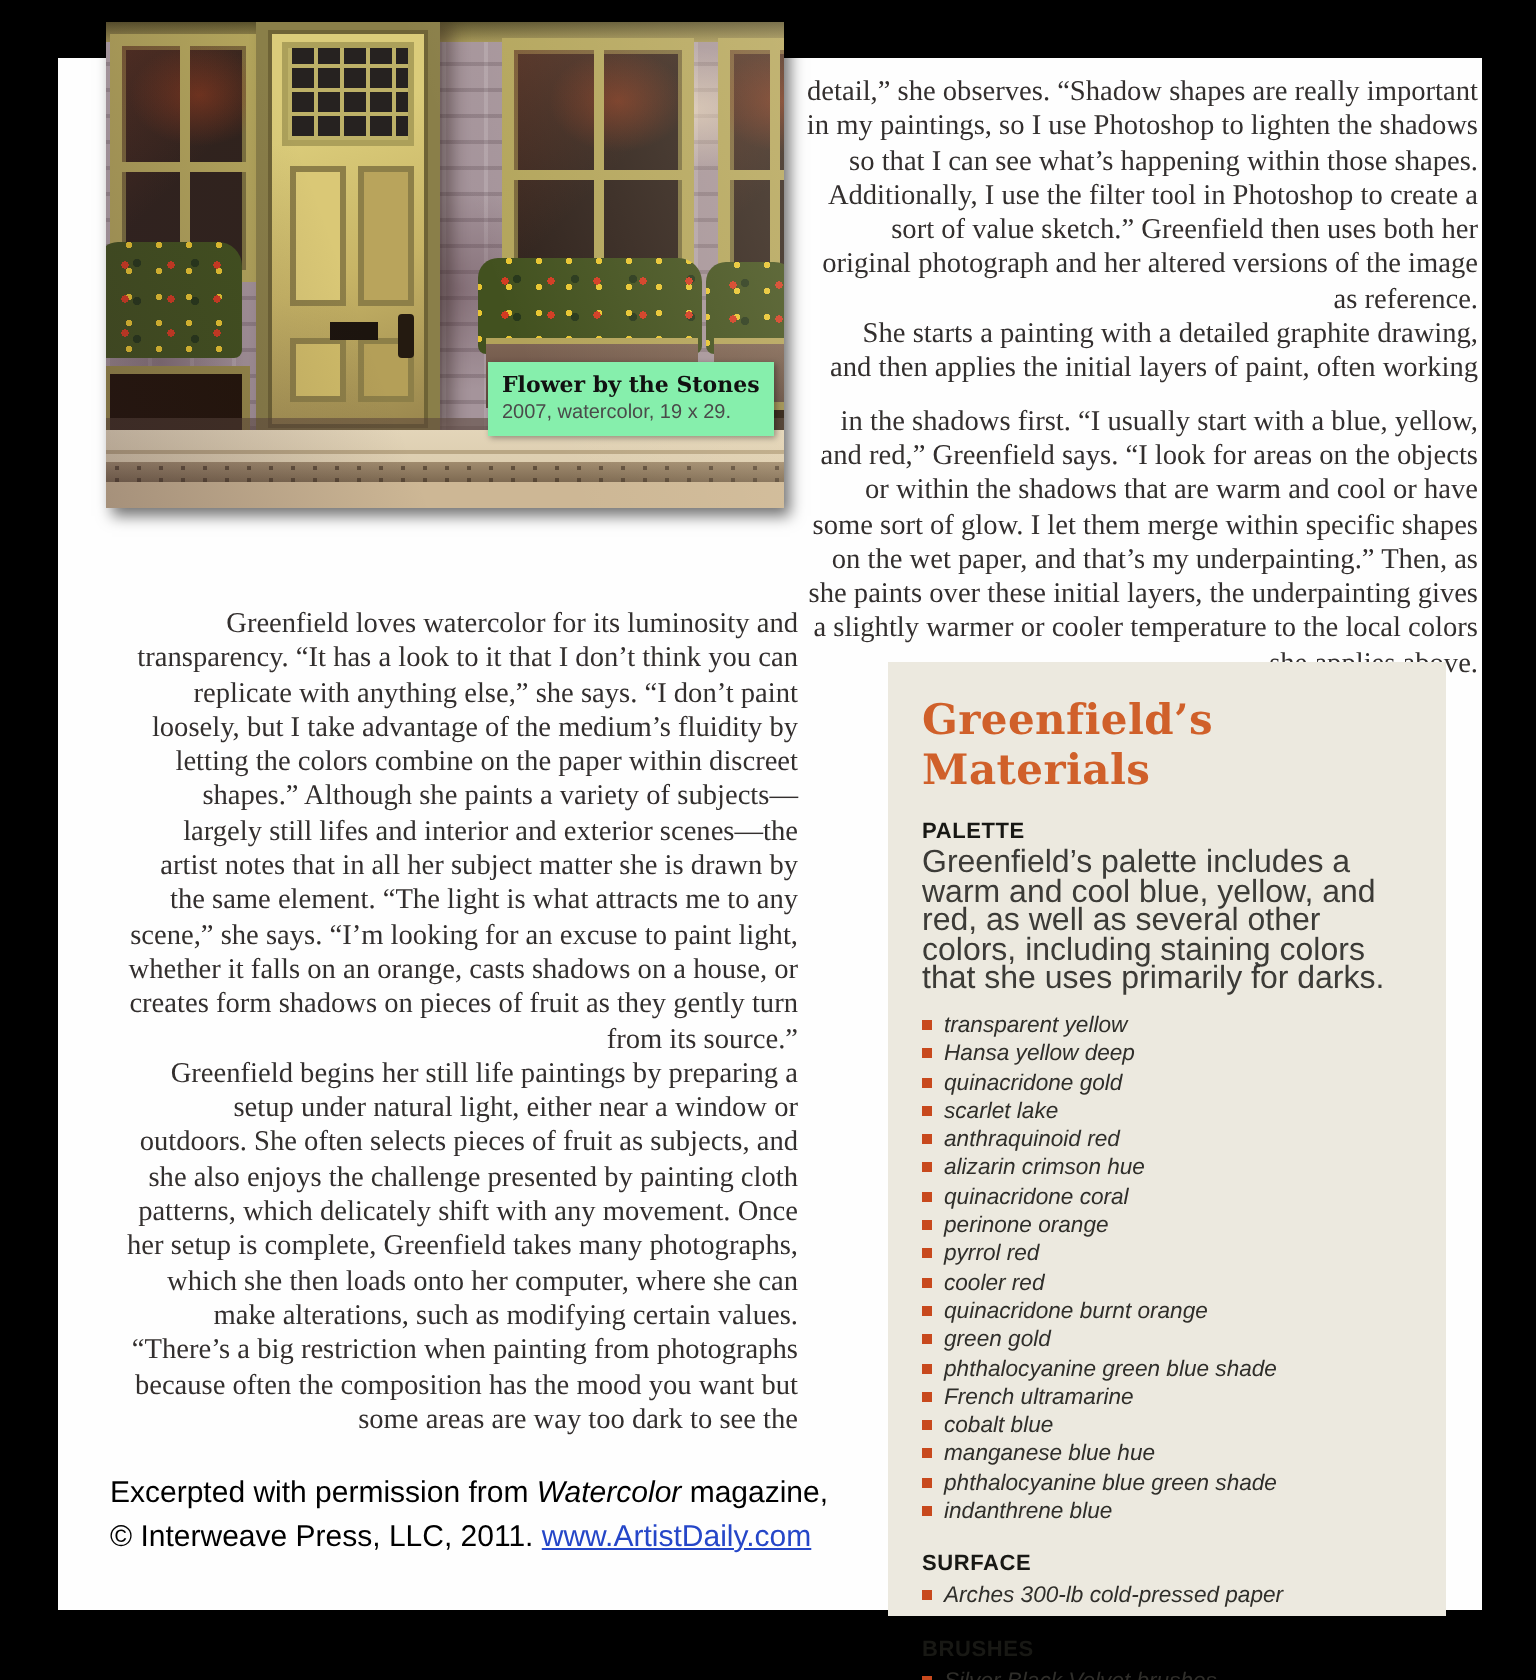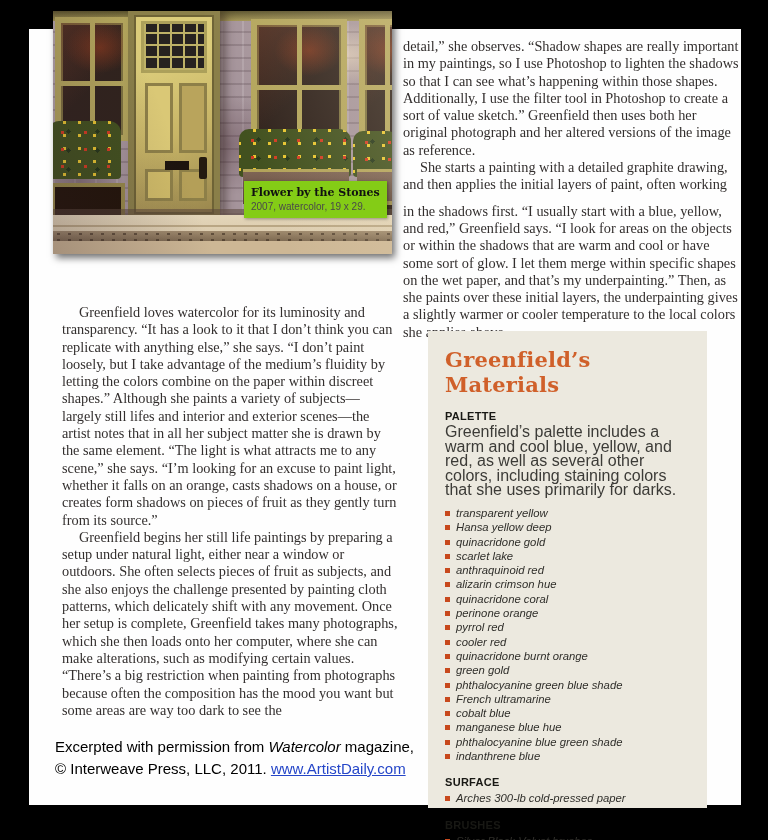--- a/index.html
+++ b/index.html
@@ -58,35 +58,35 @@
   .sidewalk{position:absolute;left:0;right:0;top:204px;height:39px;
     background:linear-gradient(#e3d5b9,#d4c3a3);}
   .walk-line{position:absolute;left:0;right:0;top:214px;height:2px;background:#b9a684;}
   .curb{position:absolute;left:0;right:0;top:220px;height:10px;
     background:linear-gradient(#a08b6e,#7e6a52);
     background-image:radial-gradient(circle 2px, rgba(60,45,32,.6) 60%, transparent 61%),
       linear-gradient(#a08b6e,#7e6a52);background-size:11px 6px,100% 100%;}
   .walk-lower{position:absolute;left:0;right:0;top:230px;height:13px;background:#cdb795;}
   .wall-foot{position:absolute;left:0;right:0;top:198px;height:7px;background:rgba(90,70,58,.55);}
 
-  .caption{position:absolute;left:244px;top:181px;background:#84cc16;padding:5px 7px 6px;
+  .caption{position:absolute;left:244px;top:181px;background:#86efac;padding:5px 7px 6px;
     box-shadow:1px 1px 3px rgba(0,0,0,.35);}
   .caption-title{font-family:"DejaVu Serif", serif;font-weight:bold;font-size:11px;color:#111;white-space:nowrap;}
   .caption-details{font-family:"Liberation Sans", sans-serif;font-size:10px;color:#4a4a4a;margin-top:2px;white-space:nowrap;}
 
   
-  .col{position:absolute;color:var(--ink);font-size:14.3px;line-height:17.3px;text-align:left;}
+  .col{position:absolute;color:var(--ink);font-size:14.3px;line-height:17.3px;text-align:right;}
   .left-col{left:62px;top:304px;width:337px;}
   .right-col{left:403px;top:38px;width:336px;}
   .para{margin:0;}
   .indent{text-indent:17px;}
   .gap-before{margin-top:9px;}
 
   
-  .materials{position:absolute;left:428px;top:331px;width:279px;height:477px;background:var(--box-bg);
+  .materials{position:absolute;left:444px;top:331px;width:279px;height:477px;background:var(--box-bg);
     box-sizing:border-box;padding:16px 14px 0 17px;font-family:"Liberation Sans", sans-serif;}
   .materials-title{font-family:"DejaVu Serif", serif;font-weight:bold;font-size:21px;
     color:var(--accent);letter-spacing:.2px;}
   .mat-heading{font-size:11px;font-weight:bold;color:#181814;margin-top:13px;letter-spacing:.3px;}
   .mat-desc{font-size:16px;line-height:14.6px;color:#3c3b37;margin-top:3px;}
   .mat-list{list-style:none;margin:8px 0 0;padding:0;}
   .mat-list li{font-size:11.3px;line-height:14.3px;color:#2f2e2a;font-style:italic;}
   .mat-list li::before{content:"";display:inline-block;width:5px;height:5px;
     background:var(--bullet);margin-right:6px;vertical-align:1px;}
   .mat-list.single{margin-top:3px;}

